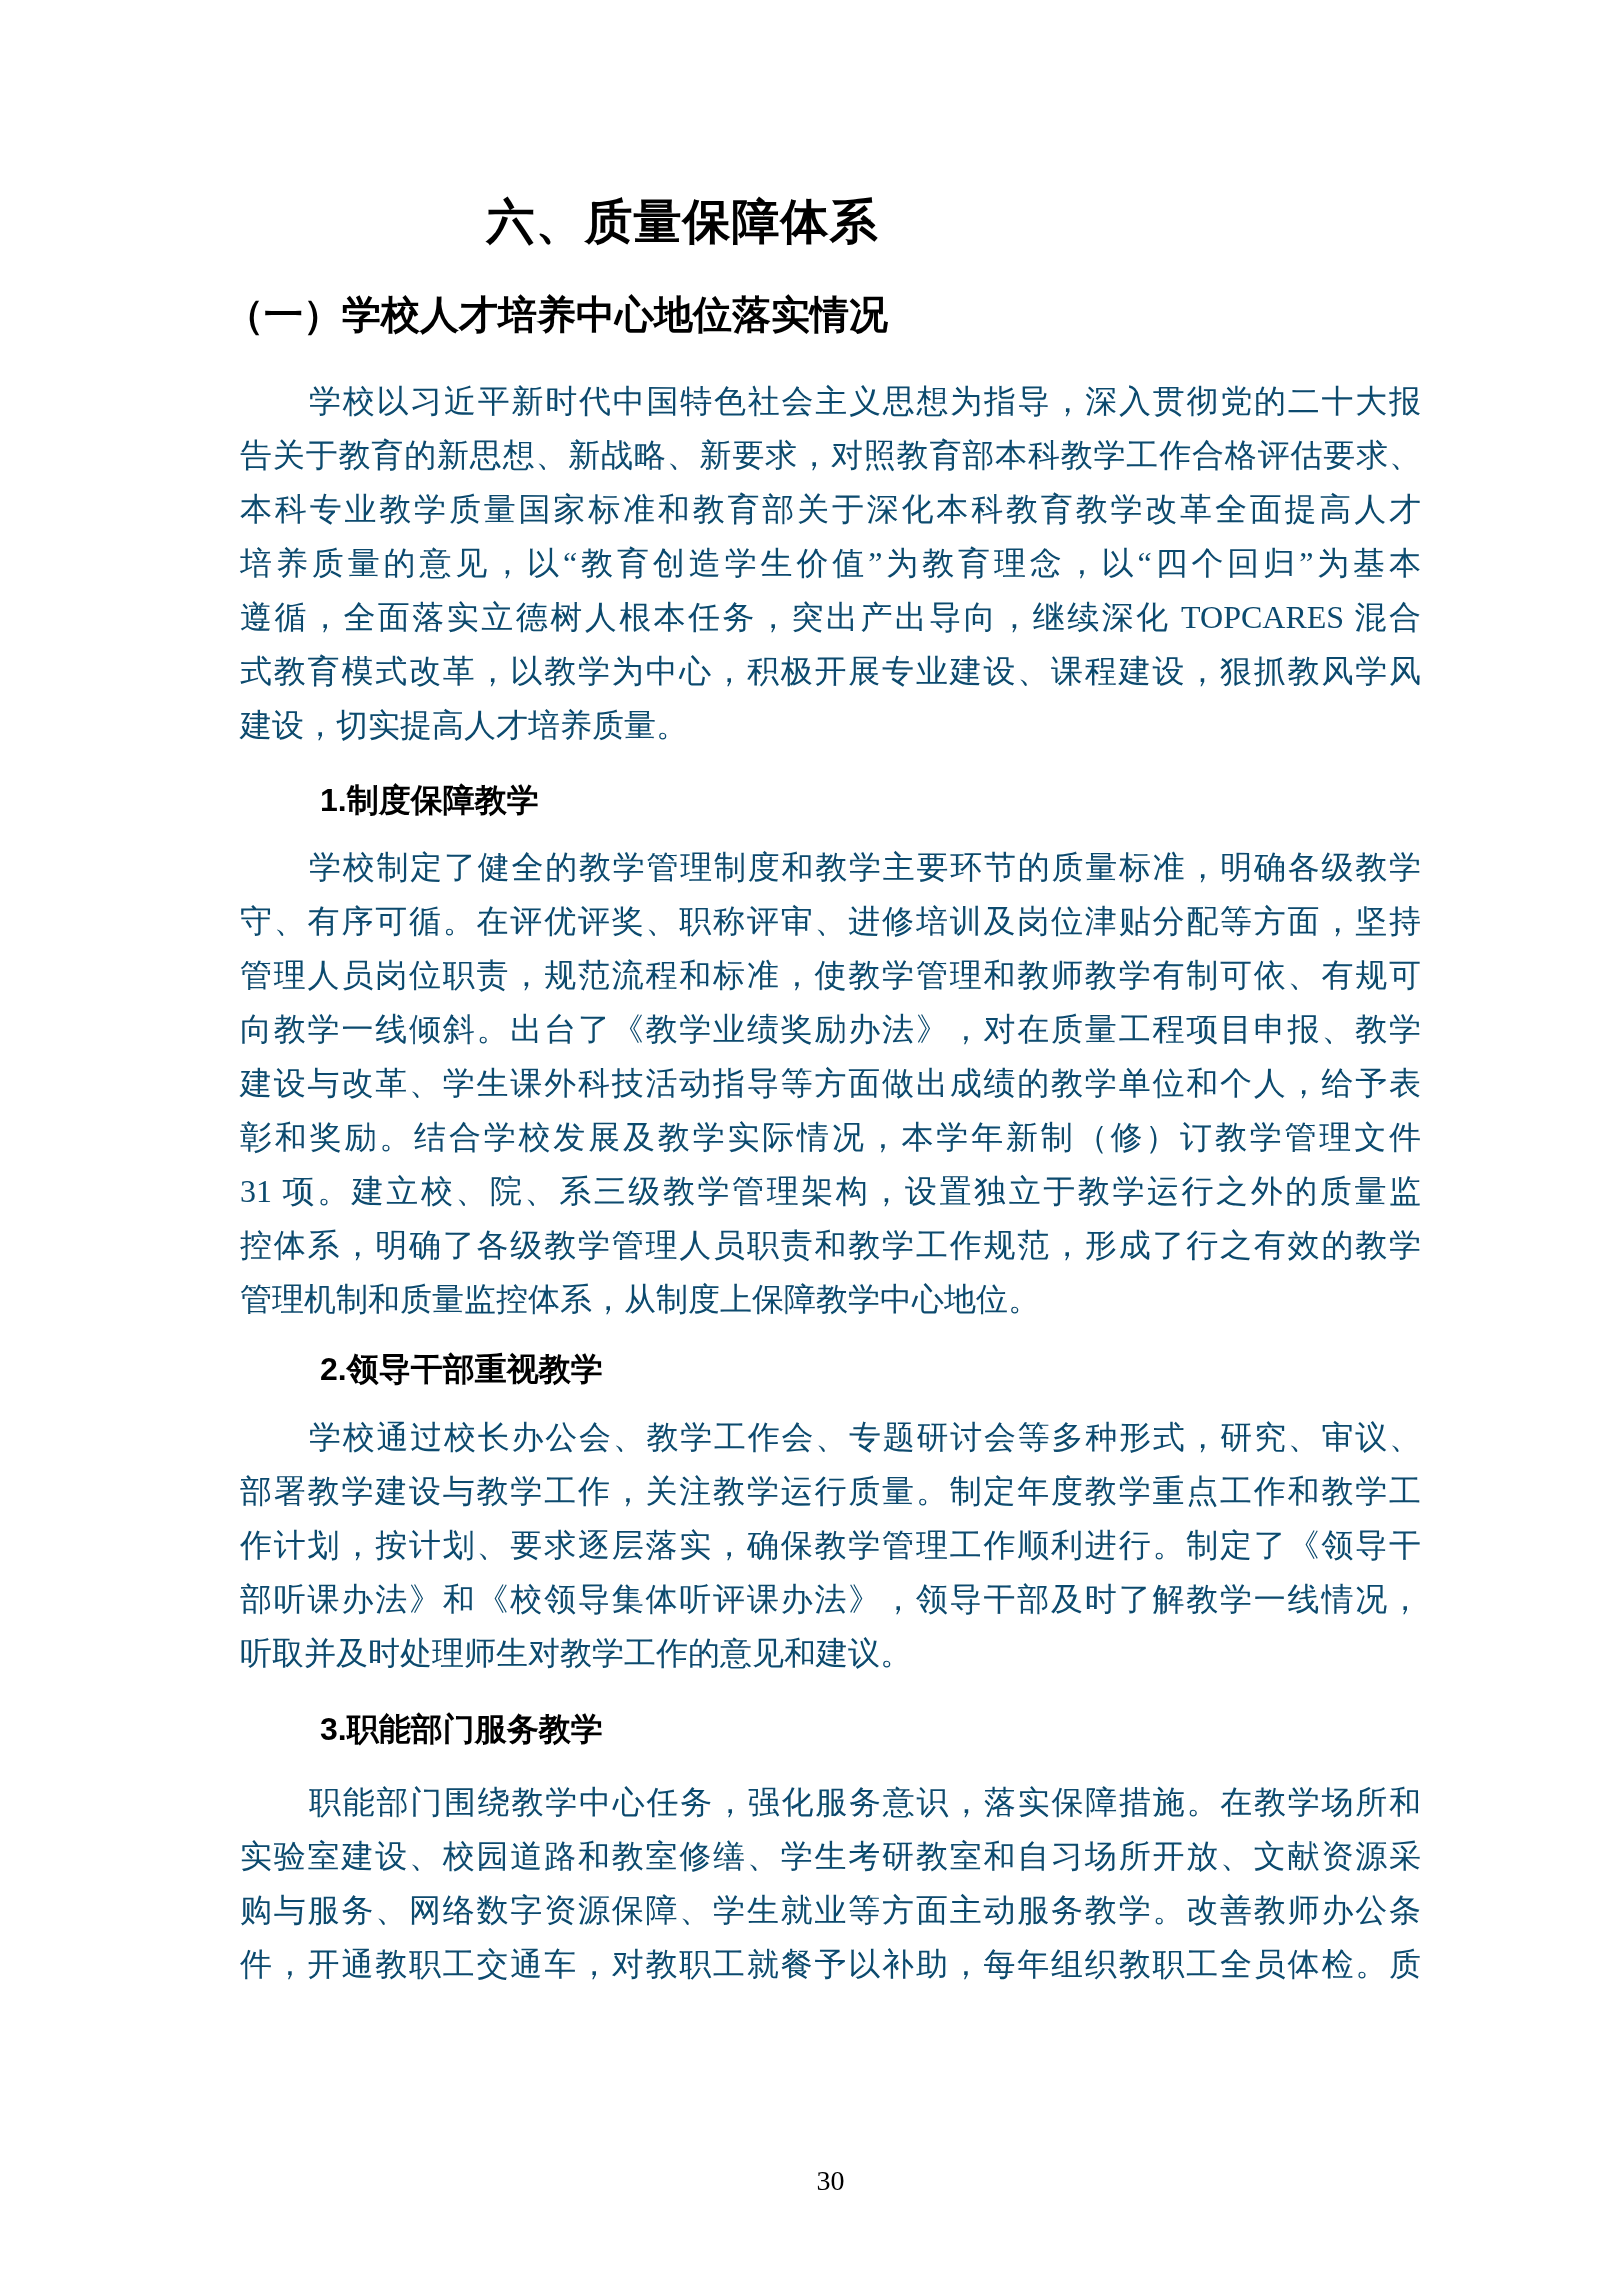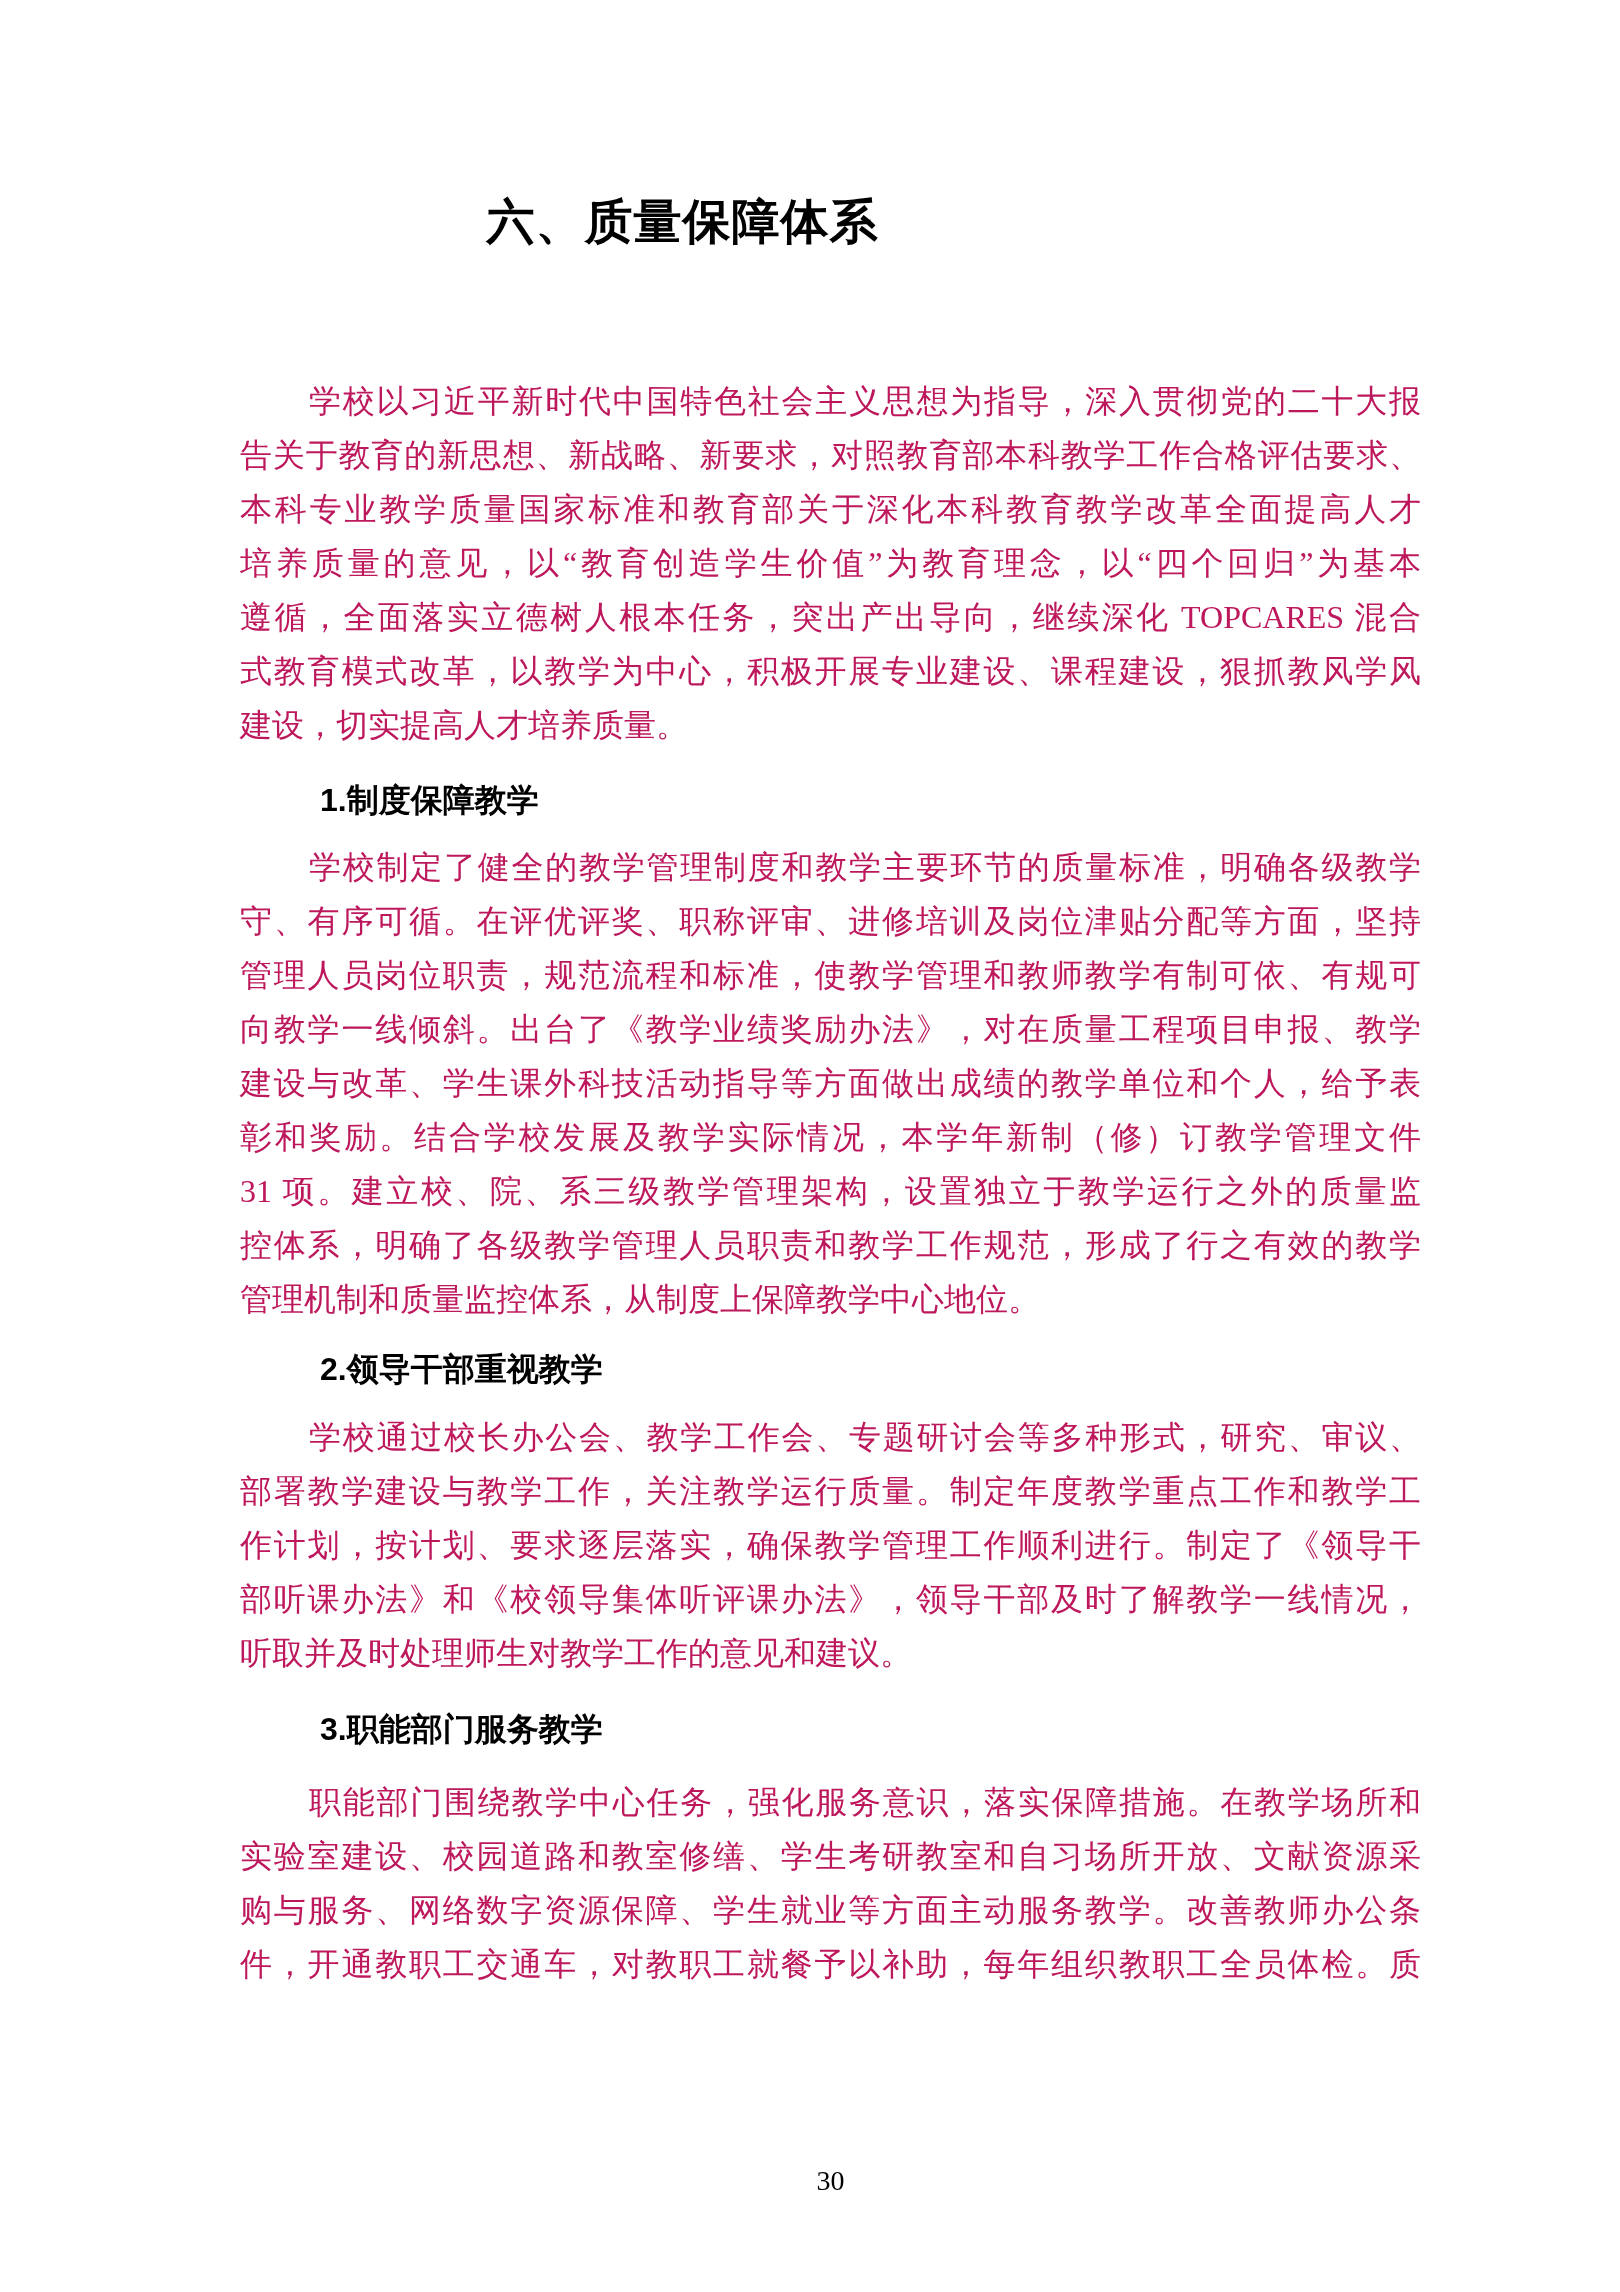--- a/index.html
+++ b/index.html
@@ -51,21 +51,21 @@
     font-size: 32px;
     line-height: 45px;
     color: #000000;
   }
   .para {
     position: absolute;
     left: 240px;
     width: 1181px;
     font-family: "Liberation Serif", "DejaVu Serif", serif;
     font-size: 32px;
-    color: #be185d;
+    color: #0c4a6e;
   }
   .para .line {
     line-height: 54px;
     height: 54px;
     white-space: nowrap;
     text-align: justify;
     text-align-last: justify;
     text-justify: inter-character;
   }
   .para .line:first-child {
@@ -95,20 +95,21 @@
   #sub-3       { top: 1707px; }
   #para-sub3   { top: 1775px; }
 </style>
 </head>
 <body>
 
 <div class="page">
 
   <h1 class="doc-title">六、质量保障体系</h1>
 
+  <h2 class="section-heading" id="heading-1">（一）学校人才培养中心地位落实情况</h2>
 
   <div class="para" id="para-intro">
       <div class="line">学校以习近平新时代中国特色社会主义思想为指导，深入贯彻党的二十大报</div>
       <div class="line">告关于教育的新思想、新战略、新要求，对照教育部本科教学工作合格评估要求、</div>
       <div class="line">本科专业教学质量国家标准和教育部关于深化本科教育教学改革全面提高人才</div>
       <div class="line">培养质量的意见，以“教育创造学生价值”为教育理念，以“四个回归”为基本</div>
       <div class="line">遵循，全面落实立德树人根本任务，突出产出导向，继续深化 TOPCARES 混合</div>
       <div class="line">式教育模式改革，以教学为中心，积极开展专业建设、课程建设，狠抓教风学风</div>
       <div class="line last">建设，切实提高人才培养质量。</div>
     </div>

